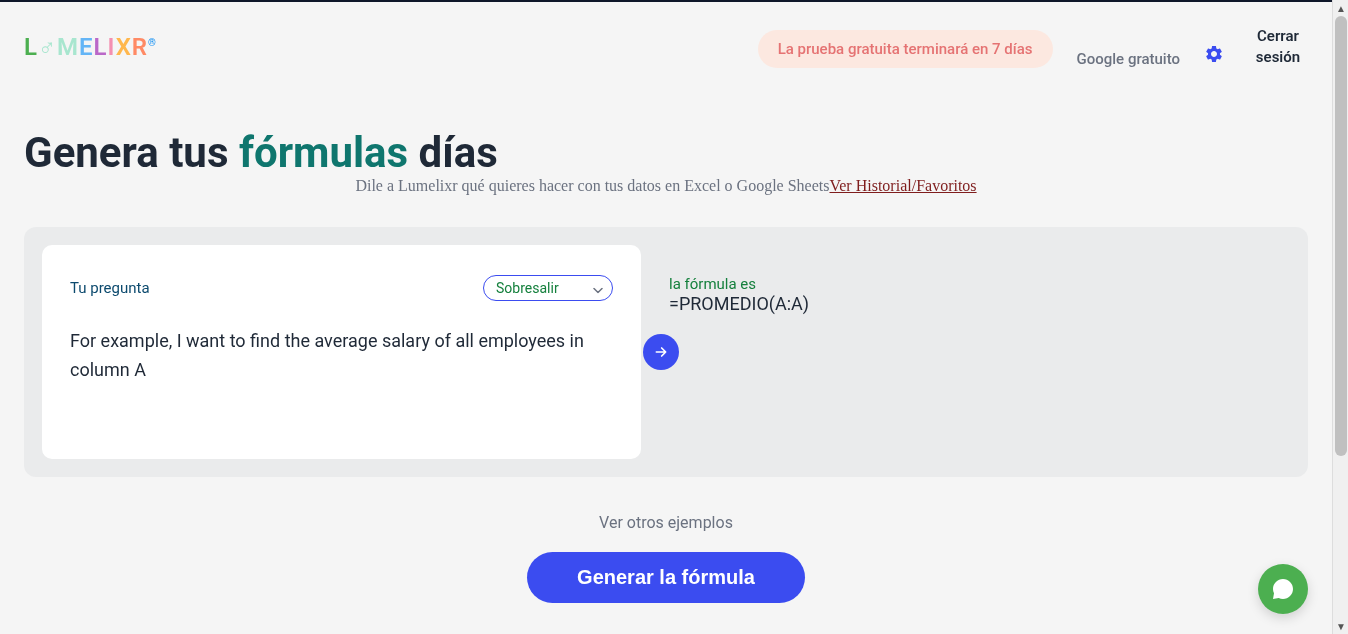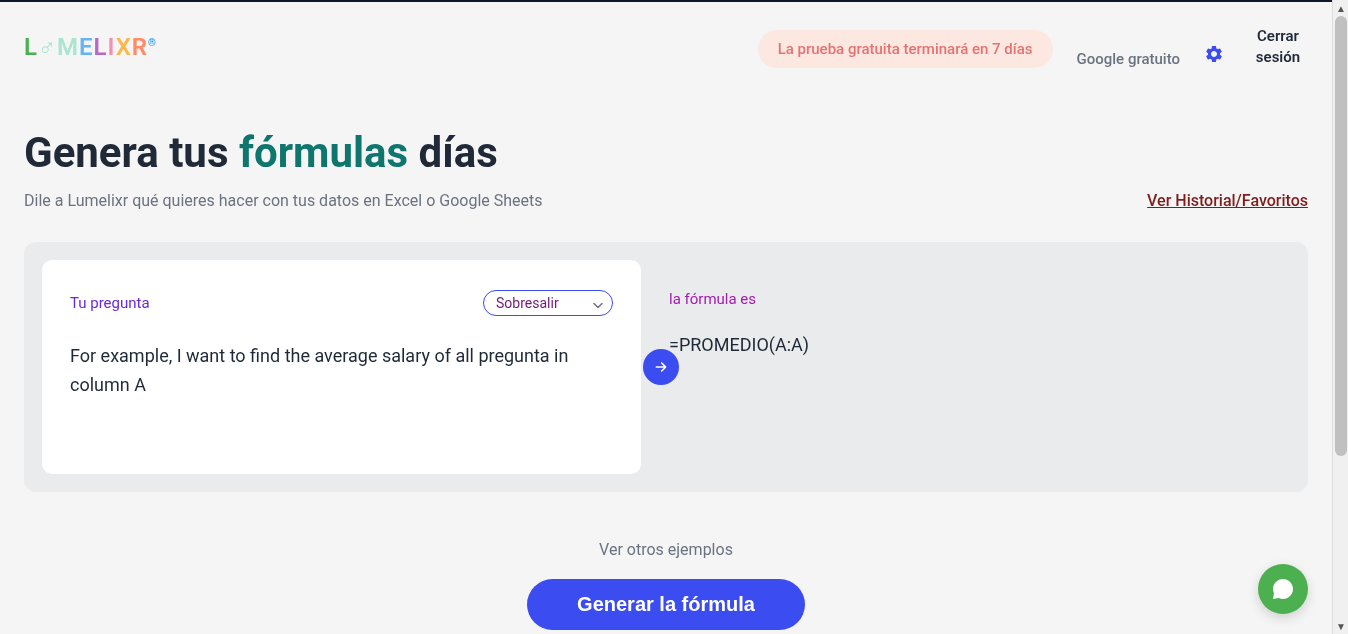--- a/index.html
+++ b/index.html
@@ -109,23 +109,24 @@
     .title {
       font-size: 42px;
       font-weight: 700;
       color: #1f2937;
     }
     .title-formula {
       color: #0f766e;
     }
     .subtitle-row {
       display: flex;
-      justify-content: space-between;
-      align-items: center;
-      margin-top: 14px;
+      justify-content: center;
+      align-items: center;
+      margin-top: 0;
+      font-family: Liberation Serif, serif;
     }
     .subtitle {
       color: #6b7280;
       font-size: 16px;
     }
     .history-link {
       color: #7f1d1d;
       font-size: 16px;
       font-weight: 500;
       text-decoration: underline;
@@ -148,29 +149,29 @@
       display: flex;
       flex-direction: column;
     }
     .panel-left-header {
       display: flex;
       justify-content: space-between;
       align-items: center;
       margin-bottom: 26px;
     }
     .question-label {
-      color: #6d28d9;
+      color: #0c4a6e;
       font-size: 15px;
     }
     .platform-select {
       border: 1px solid #3b4cf0;
       border-radius: 18px;
       padding: 4px 28px 4px 12px;
       font-size: 14px;
-      color: #701a75;
+      color: #15803d;
       cursor: pointer;
       background: #fff;
       position: relative;
       width: 130px;
     }
     .chevron-down {
       position: absolute;
       right: 10px;
       top: 50%;
       transform: translateY(-50%);
@@ -198,31 +199,30 @@
       align-items: center;
       justify-content: center;
       cursor: pointer;
       z-index: 2;
     }
     .panel-right {
       padding: 30px 28px;
       flex: 1;
     }
     .formula-label {
-      color: #a21caf;
-      font-size: 15px;
-      margin-bottom: 26px;
+      color: #15803d;
+      font-size: 15px;
     }
     .formula-text {
       color: #1f2937;
       font-size: 18px;
     }
     .footer {
       text-align: center;
-      margin-top: 48px;
+      margin-top: 36px;
     }
     .other-examples {
       color: #6b7280;
       font-size: 16px;
       margin-bottom: 20px;
     }
     .generate-btn {
       background: #3b4cf0;
       color: #fff;
       border: none;
@@ -282,21 +282,21 @@
           <div class="question-label">Tu pregunta</div>
           <div class="select-wrapper">
             <div class="platform-select">Sobresalir</div>
             <span class="chevron-down">
               <svg width="10" height="6" viewBox="0 0 10 6" fill="none">
                   <path d="M1 1L5 5L9 1" stroke="#6b7280" stroke-width="1.5" stroke-linecap="round"></path>
                 </svg>
             </span>
           </div>
         </div>
-        <div class="question-text">For example, I want to find the average salary of all pregunta in column A</div>
+        <div class="question-text">For example, I want to find the average salary of all employees in column A</div>
       </div>
 
       <div class="submit-btn">
         <svg width="16" height="16" viewBox="0 0 24 24" fill="none">
           <path d="M5 12H19M19 12L13 6M19 12L13 18" stroke="#fff" stroke-width="2.5" stroke-linecap="round" stroke-linejoin="round"></path>
         </svg>
       </div>
 
       <div class="panel-right">
         <div class="formula-label">la fórmula es</div>

